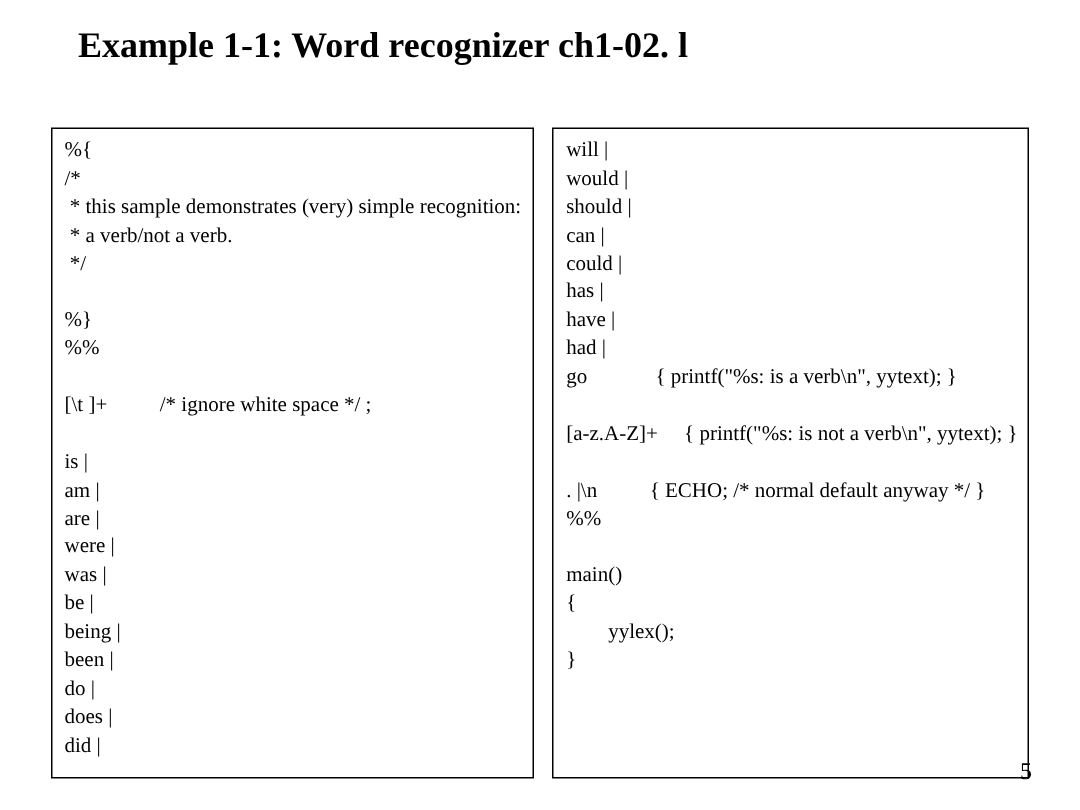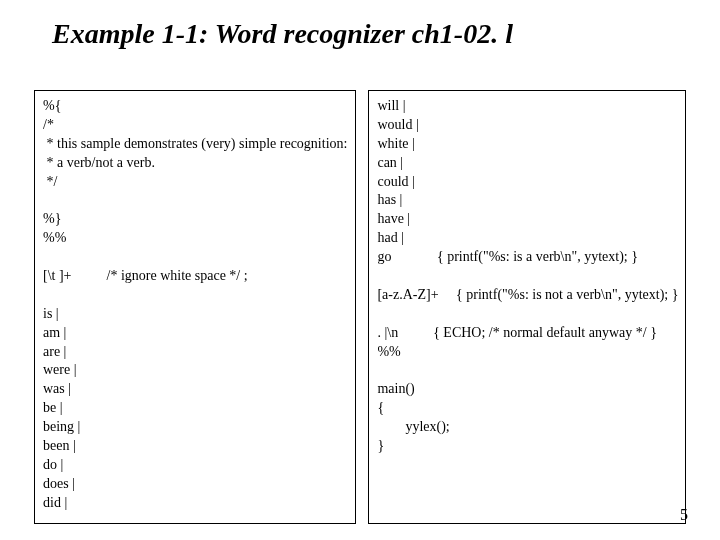--- a/index.html
+++ b/index.html
@@ -6,23 +6,22 @@
     margin: 0;
     padding: 0;
     width: 720px;
     height: 540px;
     font-family: "Times New Roman", Times, serif;
     background: #fff;
     color: #000;
     position: relative;
   }
   .title {
-    font-style: italic;
     font-weight: bold;
-    font-size: 28px;
+    font-size: 24px;
     padding: 18px 12px 0 52px;
   }
   .columns {
     display: flex;
     gap: 12px;
     padding: 40px 34px 0 34px;
   }
   .codebox {
     border: 1px solid #000;
     padding: 6px 8px 10px 8px;
@@ -67,21 +66,21 @@
 were |
 was |
 be |
 being |
 been |
 do |
 does |
 did |</div>
   <div class="codebox right">will |
 would |
-white |
+should |
 can |
 could |
 has |
 have |
 had |
 go             { printf("%s: is a verb\n", yytext); }
 
 [a-z.A-Z]+     { printf("%s: is not a verb\n", yytext); }
 
 . |\n          { ECHO; /* normal default anyway */ }

